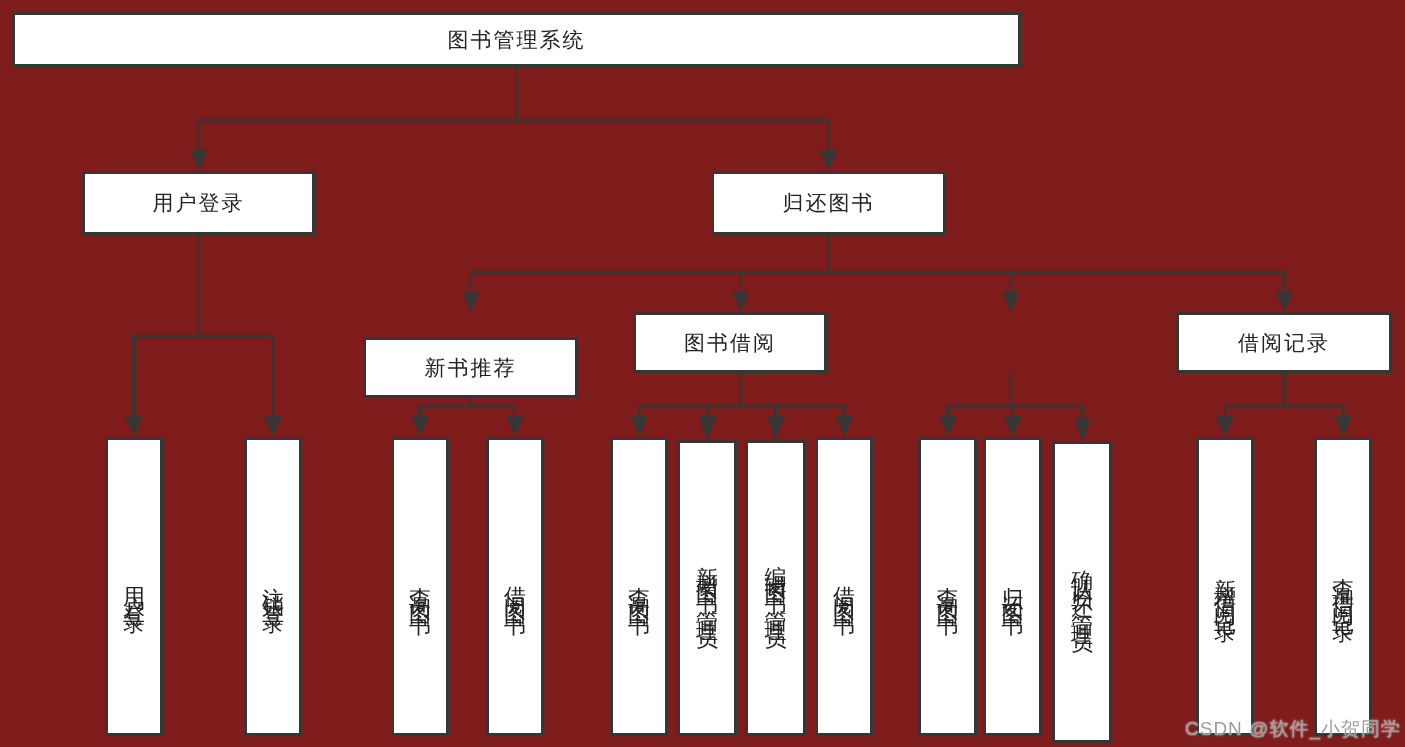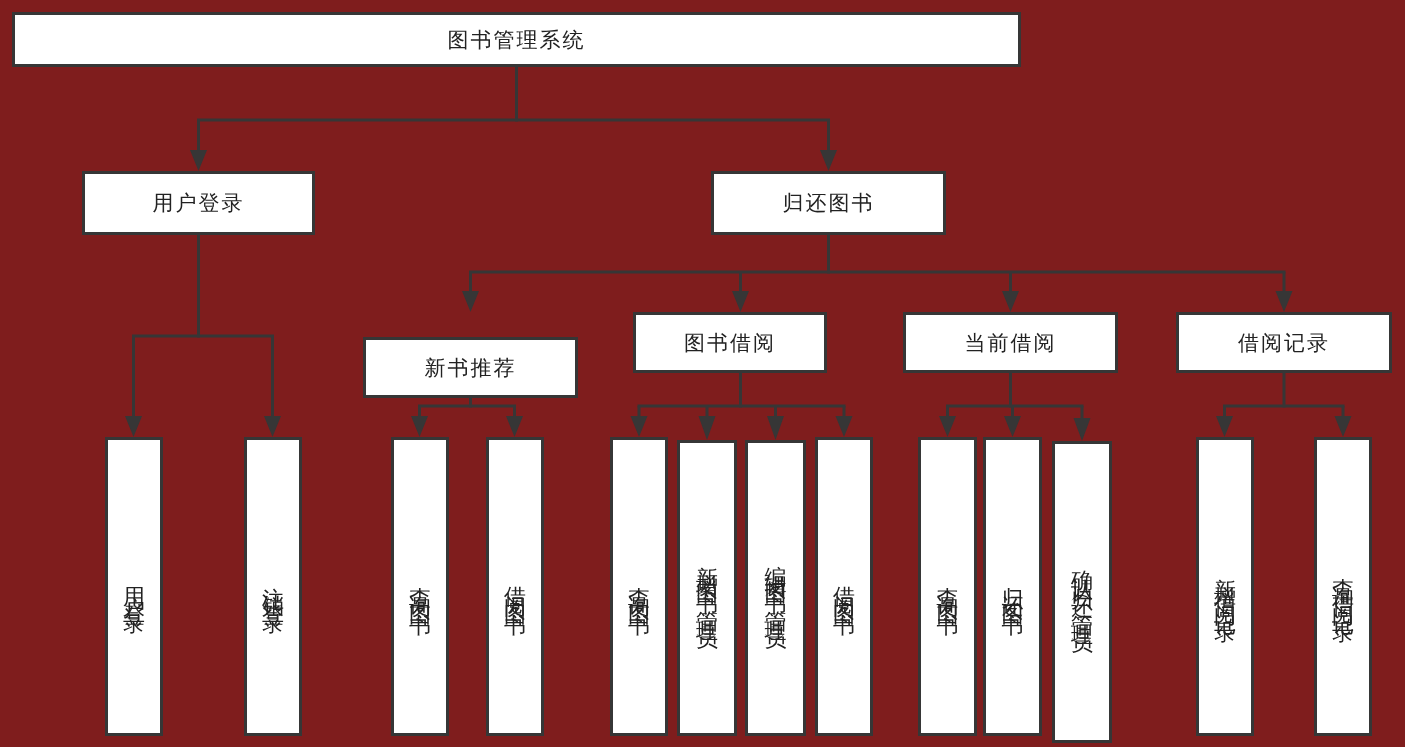--- a/index.html
+++ b/index.html
@@ -145,23 +145,20 @@
   <div class="box h" style="left:711px;top:171px;width:235px;height:64px;">
     <span class="label">归还图书</span>
   </div>
 
   <div class="box h" style="left:363px;top:312px;width:215px;height:61px;margin-top:25px;">
     <span class="label">新书推荐</span>
   </div>
   <div class="box h" style="left:633px;top:312px;width:194px;height:61px;">
     <span class="label">图书借阅</span>
   </div>
-  <div class="box h" style="left:903px;top:312px;width:215px;height:61px;">
-    <span class="label">当前借阅</span>
-  </div>
   <div class="box h" style="left:1176px;top:312px;width:216px;height:61px;">
     <span class="label">借阅记录</span>
   </div>
 
   <div class="box v" style="left:105px;top:437px;width:58px;height:299px;">
     <span class="label">用户登录</span>
   </div>
   <div class="box v" style="left:244px;top:437px;width:58px;height:299px;">
     <span class="label">注销登录</span>
   </div>
@@ -196,14 +193,15 @@
     <span class="label">确认归还（管理员）</span>
   </div>
 
   <div class="box v" style="left:1196px;top:437px;width:58px;height:299px;">
     <span class="label">新增借阅记录</span>
   </div>
   <div class="box v" style="left:1314px;top:437px;width:58px;height:299px;">
     <span class="label">查询借阅记录</span>
   </div>
 
+  <div id="watermark">CSDN @软件_小贺同学</div>
 
 </div>
 
 </body></html>

